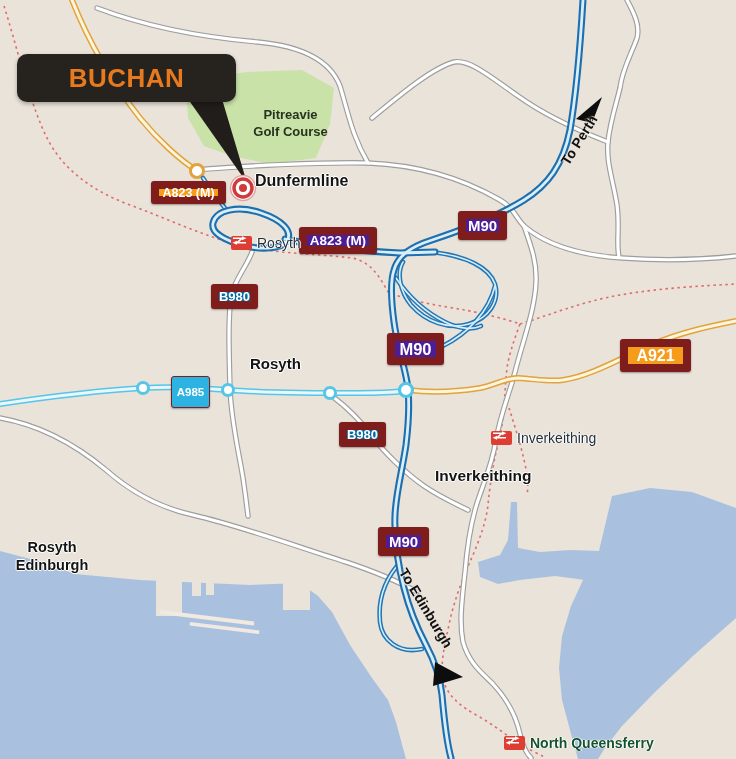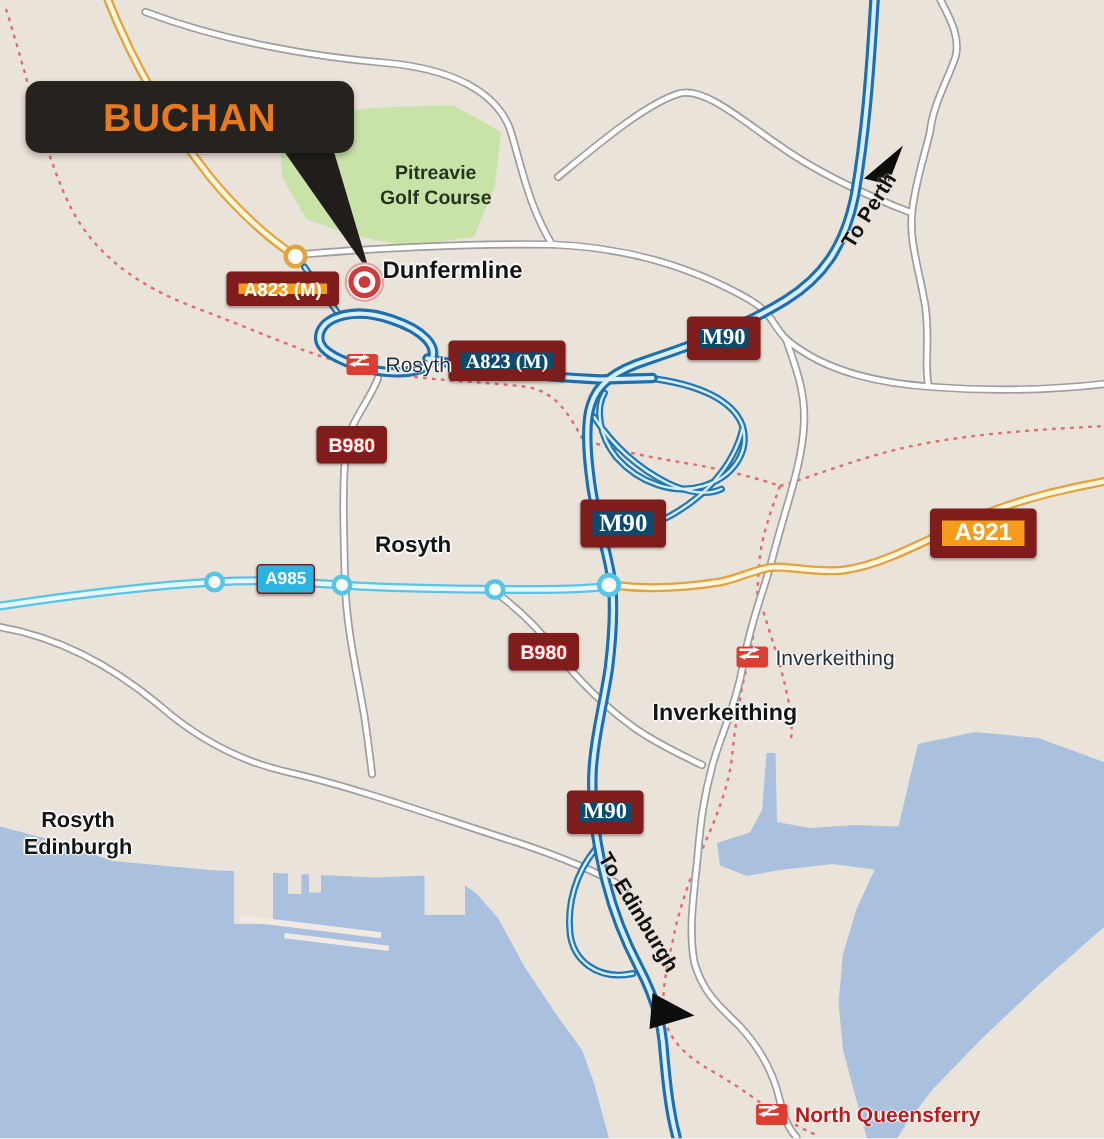--- a/index.html
+++ b/index.html
@@ -17,23 +17,23 @@
   .mw-casing{fill:none;stroke:#1e6fad;stroke-width:7;stroke-linecap:round;stroke-linejoin:round;}
   .mw-fill{fill:none;stroke:#d9eefb;stroke-width:2.8;stroke-linecap:round;stroke-linejoin:round;}
   .rp-casing{fill:none;stroke:#2277b5;stroke-width:4.6;stroke-linecap:round;}
   .rp-fill{fill:none;stroke:#d9eefb;stroke-width:1.6;stroke-linecap:round;}
   .rail{fill:none;stroke:#e06c6c;stroke-width:1.6;stroke-dasharray:2.5 3.5;}
 
   
   .badge{position:absolute;display:flex;align-items:center;justify-content:center;
          color:#fff;font-weight:bold;border:8px solid #7f1d1d;border-radius:3px;
          box-sizing:border-box;box-shadow:0 1px 2px rgba(0,0,0,.35);white-space:nowrap;}
-  .badge.blue{background:#0c4a6e;font-family:Liberation Serif, serif;}
+  .badge.blue{background:#4c1d95;}
   .badge.orange{background:#f59c1b;}
-  .badge.gray{background:#b91c1c;}
+  .badge.gray{background:#0369a1;}
   .badge.cyan{background:#2cb3e2;}
 
   .place{position:absolute;font-weight:bold;color:#141414;white-space:nowrap;
          text-shadow:0 0 2px #fff,1px 0 0 #fff,-1px 0 0 #fff,0 1px 0 #fff,0 -1px 0 #fff;}
   .center{text-align:center;white-space:normal;}
 
   .station{position:absolute;display:flex;align-items:center;gap:5px;}
   .station .st-label{font-size:14px;color:#22303a;white-space:nowrap;
          text-shadow:0 0 2px #fff,1px 0 0 #fff,-1px 0 0 #fff;}
   .rail-ic{width:21px;height:14px;background:#dd3d33;border-radius:2px;
@@ -173,21 +173,21 @@
     <polygon points="435,662 463,677 433,686" fill="#0d0d0d"></polygon>
   </svg>
 
   <div class="badge orange" style="left:151px;top:181px;width:75px;height:23px;font-size:12.5px;">A823 (M)</div>
   <div class="badge blue" style="left:299px;top:227px;width:78px;height:27px;font-size:13.5px;">A823 (M)</div>
   <div class="badge blue" style="left:458px;top:211px;width:49px;height:29px;font-size:15px;">M90</div>
   <div class="badge blue" style="left:387px;top:333px;width:57px;height:32px;font-size:16.5px;">M90</div>
   <div class="badge blue" style="left:378px;top:527px;width:51px;height:29px;font-size:15px;">M90</div>
   <div class="badge gray" style="left:211px;top:284px;width:47px;height:25px;font-size:13px;">B980</div>
   <div class="badge gray" style="left:339px;top:422px;width:47px;height:25px;font-size:13px;">B980</div>
-  <div class="badge cyan" style="left:171px;top:376px;width:39px;height:20px;font-size:11.5px;border-width:1.5px;">A985</div>
+  <div class="badge cyan" style="left:171px;top:376px;width:39px;height:32px;font-size:11.5px;border-width:1.5px;">A985</div>
   <div class="badge orange" style="left:620px;top:339px;width:71px;height:33px;font-size:16px;">A921</div>
 
   <div class="place" style="left:255px;top:172px;font-size:16px;">Dunfermline</div>
   <div class="place" style="left:250px;top:355px;font-size:15px;">Rosyth</div>
   <div class="place" style="left:435px;top:467px;font-size:15.5px;">Inverkeithing</div>
   <div class="place center" style="left:2px;top:538px;width:100px;font-size:14.5px;line-height:18px;">
     <div>Rosyth</div>
     <div>Edinburgh</div>
   </div>
   <div class="place center" style="left:228px;top:106px;width:125px;font-size:13px;line-height:17px;color:#27331f;text-shadow:none;">
@@ -225,20 +225,20 @@
   <div class="station" style="left:504px;top:735px;">
     <span class="rail-ic">
       <svg width="17" height="11" viewBox="0 0 17 11">
         <g stroke="#fff" stroke-width="1.6" fill="none">
           <path d="M2,3.2 H11 M6,7.8 H15 M11,3.2 L6,7.8"></path>
         </g>
         <polygon points="11,1.2 15.5,3.2 11,5.2" fill="#fff"></polygon>
         <polygon points="6,5.8 1.5,7.8 6,9.8" fill="#fff"></polygon>
       </svg>
     </span>
-    <span class="st-label" style="font-weight:bold;color:#b91c1c;">North Queensferry</span>
+    <span class="st-label" style="font-weight:bold;color:#14532d;">North Queensferry</span>
   </div>
 
   <div class="callout">
     <span class="c1">BUCHAN</span>
   </div>
 
 </div>
 
 </body></html>

